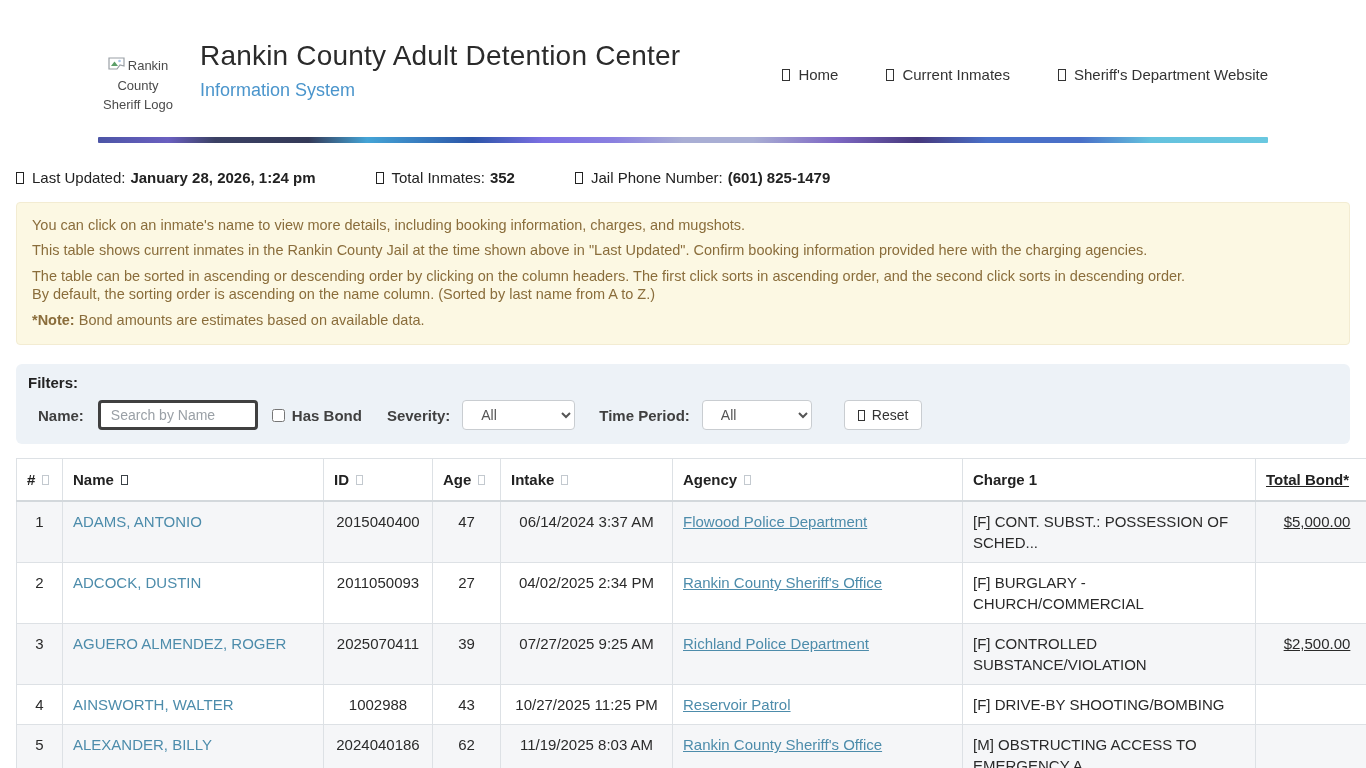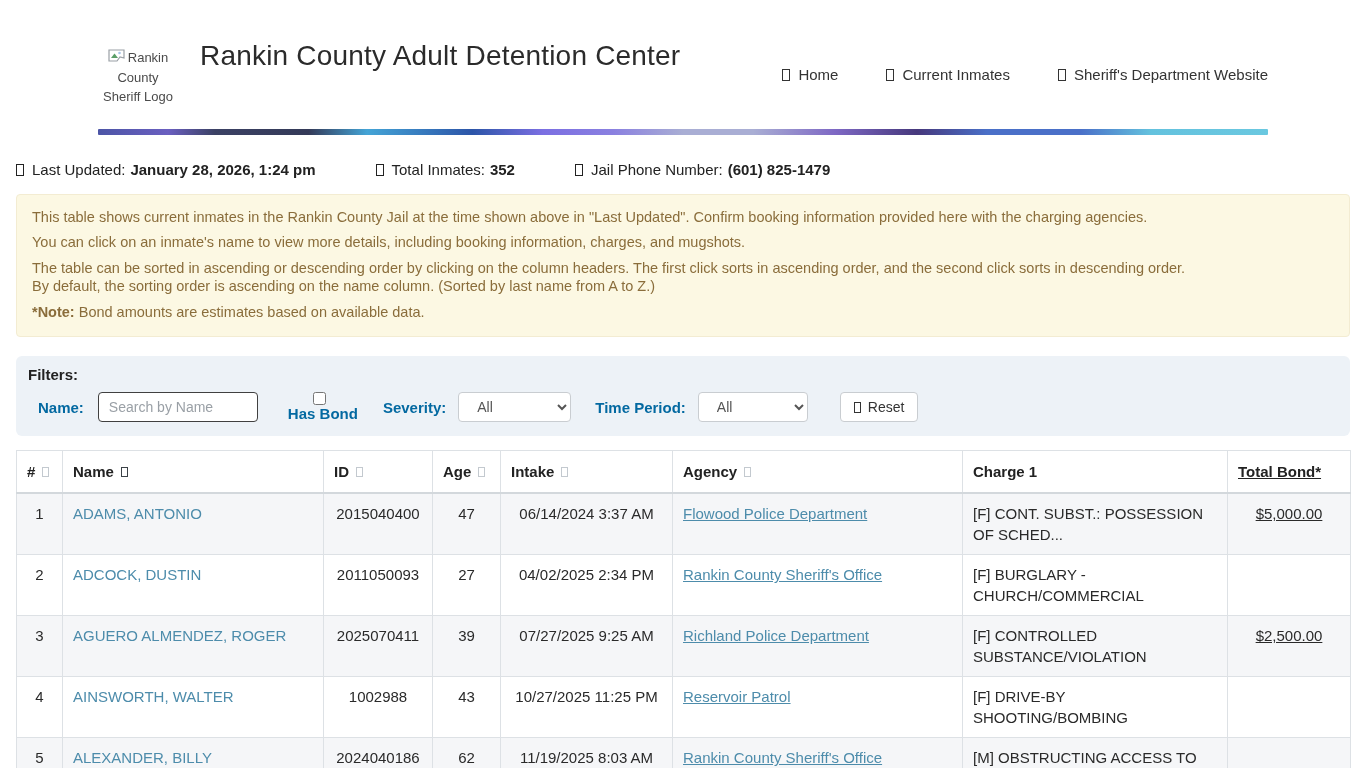--- a/index.html
+++ b/index.html
@@ -10,21 +10,21 @@
     background: #fff;
     font-family: "Liberation Sans", sans-serif;
     color: #222;
   }
   
   .header-container { width: 1170px; margin: 0 auto; padding-top: 40px; }
   .header-flex { display: flex; align-items: flex-start; }
   .logo-box {
     width: 80px; flex: none;
     font-size: 13px; line-height: 1.5; color: #4b4b4b;
-    text-align: center; margin-top: 8px;
+    text-align: center; margin-top: 16px;
   }
   .broken-img-icon { vertical-align: -2px; margin-right: 3px; }
   .title-block { flex: none; margin-left: 22px; text-align: left; }
   .page-title { margin: 0; font-size: 28px; font-weight: 500; color: #2b2b2b; letter-spacing: .2px; }
   .page-subtitle { margin: 8px 0 0; font-size: 18px; color: #4a95cc; font-weight: 400; }
   .main-nav { margin-left: auto; margin-top: 26px; display: flex; gap: 48px; white-space: nowrap; padding-left: 23px; }
   .nav-link { color: #333; text-decoration: none; font-size: 15px; cursor: pointer; }
   .tofu {
     display: inline-block; width: 8px; height: 12px;
     border: 1px solid currentColor; margin-right: 8px; vertical-align: -1px;
@@ -48,28 +48,28 @@
   }
   .notice-box p { margin: 0 0 7px; }
   .notice-box p:last-child { margin-bottom: 2px; }
   
   .filters-box {
     margin-top: 19px; padding: 10px 12px 14px;
     background: #edf2f7; border-radius: 6px;
   }
   .filters-title { font-size: 15px; font-weight: bold; color: #222; }
   .filters-row { display: flex; align-items: center; margin-top: 9px; }
-  .f-label { font-weight: bold; font-size: 15px; color: #0369a1; }
+  .f-label { font-weight: bold; font-size: 15px; color: #404040; }
   .name-input {
     margin-left: 14px; width: 160px; height: 30px;
-    border: 1px solid #404040; border-radius: 4px;
+    border: 3px solid #404040; border-radius: 4px;
     padding: 4px 10px; font-size: 14px; font-family: inherit; color: #333; background: #fff;
   }
   .name-input::placeholder { color: #9aa0a6; }
-  .hasbond-wrap { display: flex; align-items: center; margin-left: 30px; flex-direction: column; }
+  .hasbond-wrap { display: flex; align-items: center; margin-left: 14px; }
   .hasbond-wrap input { width: 13px; height: 13px; margin: 0 7px 0 0; }
   .sev-label { margin-left: 25px; }
   .tp-label { margin-left: 24px; }
   .f-select {
     margin-left: 12px; width: 113px; height: 30px;
     border: 1px solid #c9cdd1; border-radius: 4px;
     font-size: 14px; font-family: inherit; color: #555; background: #fff; padding: 0 14px;
   }
   .reset-btn {
     margin-left: 32px; height: 30px; padding: 9px 13px;
@@ -92,21 +92,21 @@
     border-bottom: 2px solid #d3d8dc; background: #fff;
   }
   .inmate-table td { padding: 9px 10px; color: #2a2a2a; }
   .inmate-table tbody tr:nth-child(odd) td { background: #f5f6f8; }
   .c-num    { width: 46px;  }
   .c-name   { width: 261px; }
   .c-id     { width: 109px; }
   .c-age    { width: 68px;  }
   .c-intake { width: 172px; }
   .c-agency { width: 290px; }
-  .c-charge { width: 265px; }
+  .c-charge { width: 293px; }
   .c-bond   { width: 123px; text-decoration: underline; }
   td.c-num, td.c-id, td.c-age, td.c-intake, td.c-bond { text-align: center; }
   .name-link   { color: #4d8cab; text-decoration: none; cursor: pointer; }
   .agency-link { color: #4d8cab; text-decoration: underline; cursor: pointer; }
   .sort-tofu {
     display: inline-block; width: 7px; height: 10px;
     border: 1px solid #c3c9cf; margin-left: 7px; vertical-align: 0;
   }
   .sort-tofu.active { border-color: #3c4248; }
 </style>
@@ -117,41 +117,42 @@
   <div class="header-flex">
     <div class="logo-box">
       <svg class="broken-img-icon" width="17" height="15" viewBox="0 0 17 15">
         <path d="M1 1 h15 v8 l-4 -1 -3 4 h-8 z" fill="#ffffff" stroke="#9aa0a6" stroke-width="1.2"></path>
         <path d="M3 9 L6.5 4.5 L10 9 z" fill="#5b9e68"></path>
         <circle cx="11.5" cy="4" r="1.3" fill="#a8c6e8"></circle>
       </svg><span>Rankin County Sheriff Logo</span>
     </div>
     <div class="title-block">
       <h1 class="page-title">Rankin County Adult Detention Center</h1>
+      <div class="page-subtitle">Information System</div>
     </div>
     <nav class="main-nav">
         <a class="nav-link"><span class="tofu"></span><span>Home</span></a>
         <a class="nav-link"><span class="tofu"></span><span>Current Inmates</span></a>
         <a class="nav-link"><span class="tofu"></span><span>Sheriff's Department Website</span></a>
       </nav>
   </div>
   <div class="gradient-bar"></div>
 </div>
 
 <div class="main">
 
   <div class="status-bar">
     <span class="status-item"><span class="tofu"></span><span>Last Updated:</span><b>January 28, 2026, 1:24 pm</b></span>
     <span class="status-item"><span class="tofu"></span><span>Total Inmates:</span><b>352</b></span>
     <span class="status-item"><span class="tofu"></span><span>Jail Phone Number:</span><b>(601) 825-1479</b></span>
   </div>
 
   <div class="notice-box">
+    <p>You can click on an inmate's name to view more details, including booking information, charges, and mugshots.</p>
     <p>This table shows current inmates in the Rankin County Jail at the time shown above in "Last Updated". Confirm booking information provided here with the charging agencies.</p>
-    <p>You can click on an inmate's name to view more details, including booking information, charges, and mugshots.</p>
     <p><span>The table can be sorted in ascending or descending order by clicking on the column headers. The first click sorts in ascending order, and the second click sorts in descending order.</span><br><span>By default, the sorting order is ascending on the name column. (Sorted by last name from A to Z.)</span></p>
     <p><b>*Note:</b><span> Bond amounts are estimates based on available data.</span></p>
   </div>
 
   <div class="filters-box">
     <div class="filters-title">Filters:</div>
     <div class="filters-row">
       <span class="f-label" style="margin-left:10px">Name:</span>
       <input class="name-input" type="text" placeholder="Search by Name" style="">
       <span class="hasbond-wrap">

